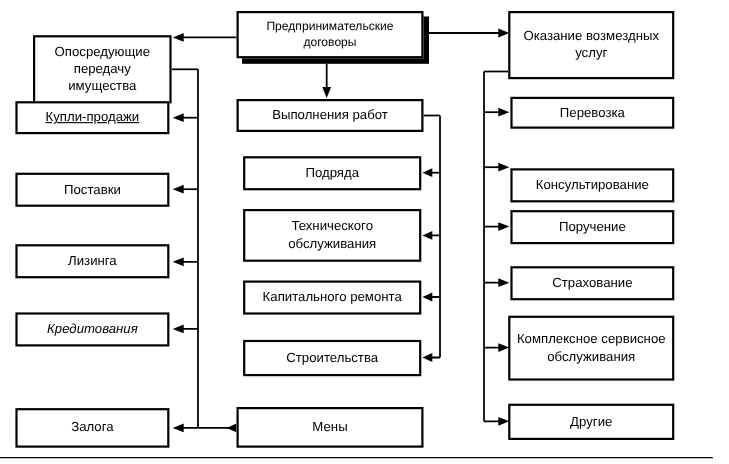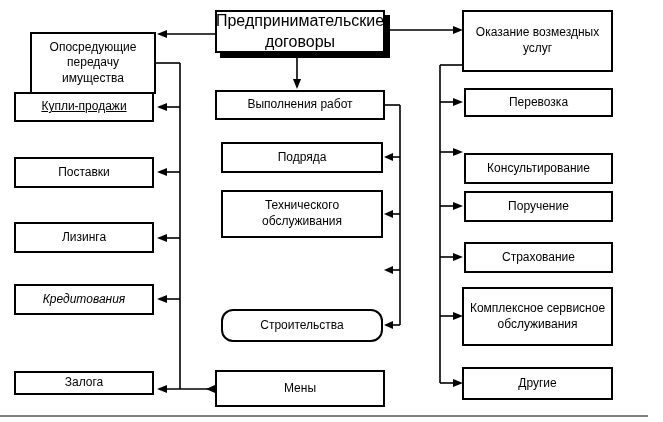--- a/index.html
+++ b/index.html
@@ -39,21 +39,21 @@
     display: flex;
     align-items: center;
     justify-content: center;
     text-align: center;
     font-size: 12px;
     line-height: 1.3;
     padding: 2px 5px;
   }
   .root-node {
     box-shadow: 5px 5px 0 #000000;
-    font-size: 16px;
+    font-size: 11px;
   }
 </style>
 </head>
 <body>
 
 <div class="canvas">
 
   <svg class="wires" viewBox="0 0 663 422" xmlns="http://www.w3.org/2000/svg">
 
     <g>
@@ -123,26 +123,27 @@
     </g>
   </svg>
 
   <div class="node root-node" style="left:215px; top:10px; width:170px; height:43px;">Предпринимательские договоры</div>
 
   <div class="node" style="left:30px; top:8px; width:126px; height:62px;margin-top:24px;">Опосредующие передачу имущества</div>
   <div class="node" style="left:14px; top:92px; width:140px; height:30px;text-decoration:underline;">Купли-продажи</div>
   <div class="node" style="left:14px; top:157px; width:140px; height:31px;">Поставки</div>
   <div class="node" style="left:14px; top:222px; width:140px; height:31px;">Лизинга</div>
   <div class="node" style="left:14px; top:284px; width:140px; height:31px;font-style:italic;">Кредитования</div>
-  <div class="node" style="left:14px; top:371px; width:140px; height:24px;">Залога</div>
+  <div class="node" style="left:14px; top:371px; width:140px; height:36px;">Залога</div>
 
   <div class="node" style="left:215px; top:90px; width:170px; height:30px;">Выполнения работ</div>
   <div class="node" style="left:221px; top:142px; width:162px; height:31px;">Подряда</div>
   <div class="node" style="left:221px; top:190px; width:162px; height:48px;">Технического обслуживания</div>
-  <div class="node" style="left:221px; top:309px; width:162px; height:33px;border-radius:12px;">Строительства</div>
+  <div class="node" style="left:221px; top:255px; width:162px; height:31px;">Капитального ремонта</div>
+  <div class="node" style="left:221px; top:309px; width:162px; height:33px;">Строительства</div>
   <div class="node" style="left:462px; top:10px; width:151px; height:62px;">Оказание возмездных услуг</div>
 
   <div class="node" style="left:215px; top:370px; width:170px; height:37px;">Мены</div>
   <div class="node" style="left:464px; top:88px; width:149px; height:29px;">Перевозка</div>
   <div class="node" style="left:464px; top:137px; width:149px; height:31px;margin-top:16px;">Консультирование</div>
   <div class="node" style="left:464px; top:191px; width:149px; height:31px;">Поручение</div>
   <div class="node" style="left:464px; top:242px; width:149px; height:31px;">Страхование</div>
   <div class="node" style="left:462px; top:287px; width:151px; height:59px;">Комплексное сервисное обслуживания</div>
   <div class="node" style="left:462px; top:367px; width:151px; height:33px;">Другие</div>
 

